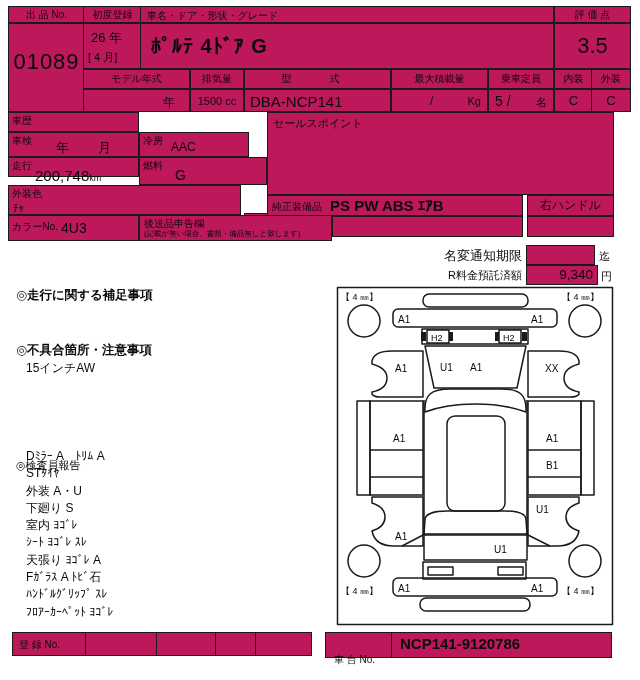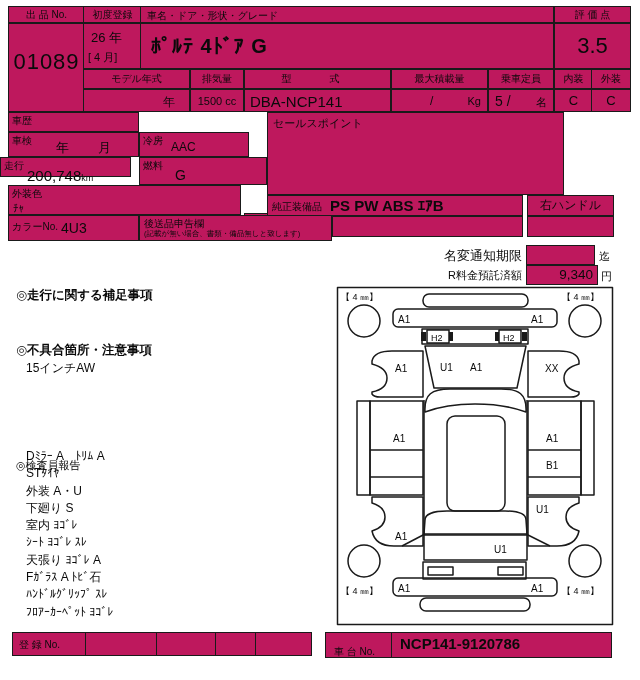--- a/index.html
+++ b/index.html
@@ -98,21 +98,21 @@
     <div class="tx lbl" style="left:3px;top:2px;">車歴</div>
   </div>
   <div class="bx" style="left:8px;top:132px;width:131px;height:25px;">
     <div class="tx lbl" style="left:3px;top:2px;">車検</div>
     <div class="tx" style="left:47px;top:8px;font-size:13px;letter-spacing:8px;">年　月</div>
   </div>
   <div class="bx" style="left:139px;top:132px;width:110px;height:25px;">
     <div class="tx lbl" style="left:3px;top:2px;">冷房</div>
     <div class="tx" style="left:31px;top:8px;font-size:12px;">AAC</div>
   </div>
-  <div class="bx" style="left:0;top:157px;width:131px;height:20px;">
+  <div class="bx" style="left:8px;top:157px;width:131px;height:20px;">
     <div class="tx lbl" style="left:3px;top:2px;">走行</div>
     <div class="tx" style="left:26px;top:10px;font-size:15px;"><span>200,748</span><span style="font-size:9px;">km</span></div>
   </div>
   <div class="bx" style="left:139px;top:157px;width:128px;height:28px;">
     <div class="tx lbl" style="left:3px;top:2px;">燃料</div>
     <div class="tx" style="left:35px;top:10px;font-size:14px;">G</div>
   </div>
   <div class="bx" style="left:8px;top:185px;width:233px;height:30px;">
     <div class="tx lbl" style="left:3px;top:2px;">外装色</div>
     <div class="tx" style="left:4px;top:16px;font-size:11px;">ﾁｬ</div>
@@ -122,21 +122,21 @@
   </div>
   <div class="bx" style="left:8px;top:215px;width:131px;height:26px;">
     <div class="tx lbl" style="left:3px;top:5px;">カラーNo.</div>
     <div class="tx" style="left:52px;top:5px;font-size:14px;">4U3</div>
   </div>
   <div class="bx" style="left:139px;top:215px;width:193px;height:26px;">
     <div class="tx lbl" style="left:4px;top:2px;">後送品申告欄</div>
     <div class="tx" style="left:4px;top:14px;font-size:7.5px;">(記載が無い場合、書類・備品無しと致します)</div>
   </div>
 
-  <div class="bx" style="left:267px;top:112px;width:297px;height:83px;text-align:right;">
+  <div class="bx" style="left:267px;top:112px;width:347px;height:83px;text-align:right;">
     <div class="tx" style="left:5px;top:4px;font-size:11px;">セールスポイント</div>
   </div>
   <div class="bx" style="left:267px;top:195px;width:256px;height:21px;">
     <div class="tx lbl" style="left:4px;top:5px;">純正装備品</div>
     <div class="tx" style="left:62px;top:2px;font-size:15px;font-weight:600;">PS PW ABS ｴｱB</div>
   </div>
   <div class="bx" style="left:332px;top:216px;width:191px;height:21px;"></div>
   <div class="bx ctr" style="left:527px;top:195px;width:87px;height:21px;font-size:12px;">
       <span>右ハンドル</span>
     </div>
@@ -231,18 +231,18 @@
   </svg>
 
   <div class="bx" style="left:12px;top:632px;width:300px;height:24px;">
     <div class="tx lbl" style="left:6px;top:6px;">登 録 No.</div>
     <div style="position:absolute;left:72px;top:0;bottom:0;border-left:1.5px solid #1a1a1a;"></div>
     <div style="position:absolute;left:143px;top:0;bottom:0;border-left:1.5px solid #1a1a1a;"></div>
     <div style="position:absolute;left:202px;top:0;bottom:0;border-left:1.5px solid #1a1a1a;"></div>
     <div style="position:absolute;left:242px;top:0;bottom:0;border-left:1.5px solid #1a1a1a;"></div>
   </div>
   <div class="bx" style="left:325px;top:632px;width:287px;height:26px;">
-    <div class="tx lbl" style="left:8px;top:13px;">車 台 No.</div>
+    <div class="tx lbl" style="left:8px;top:21px;">車 台 No.</div>
     <div style="position:absolute;left:65px;top:0;bottom:0;border-left:1.5px solid #1a1a1a;"></div>
     <div class="tx" style="left:74px;top:3px;font-size:15px;font-weight:600;">NCP141-9120786</div>
   </div>
 
 </div>
 
 </body></html>

